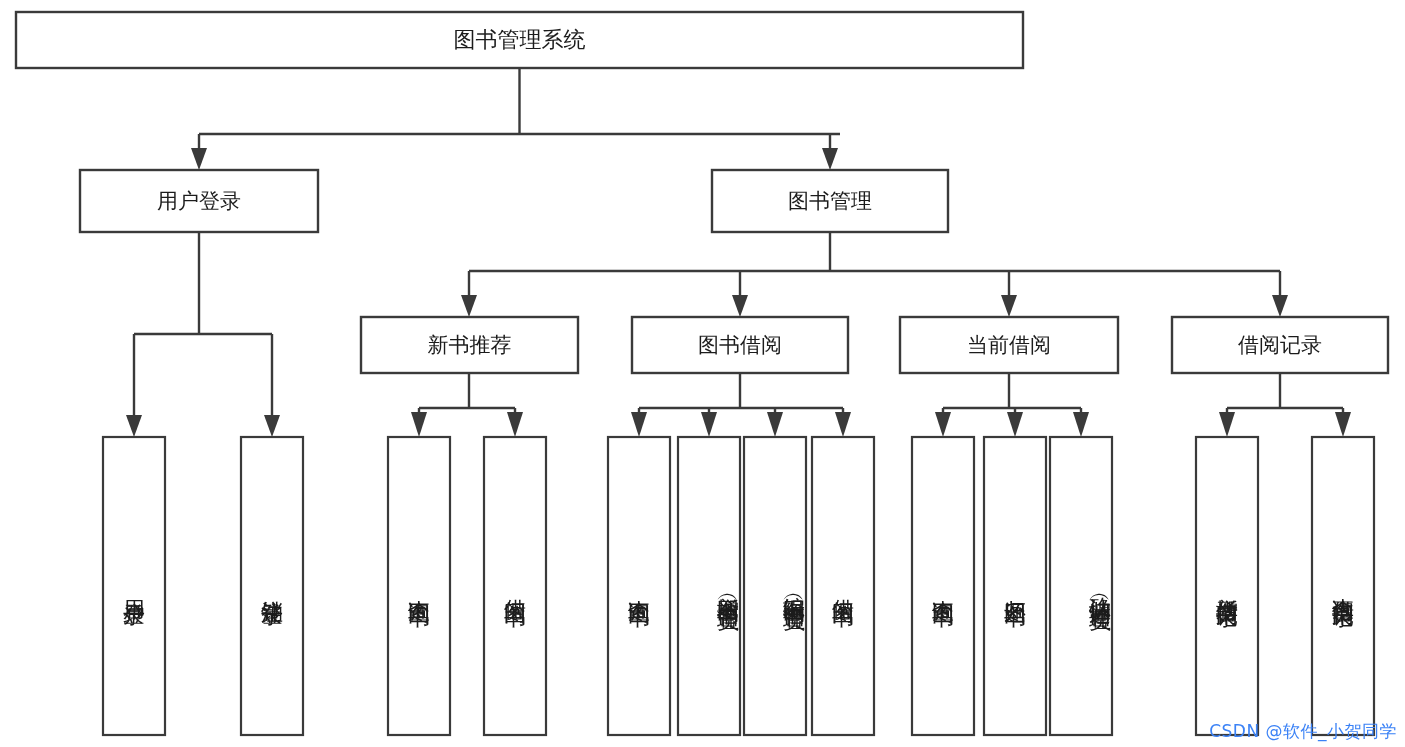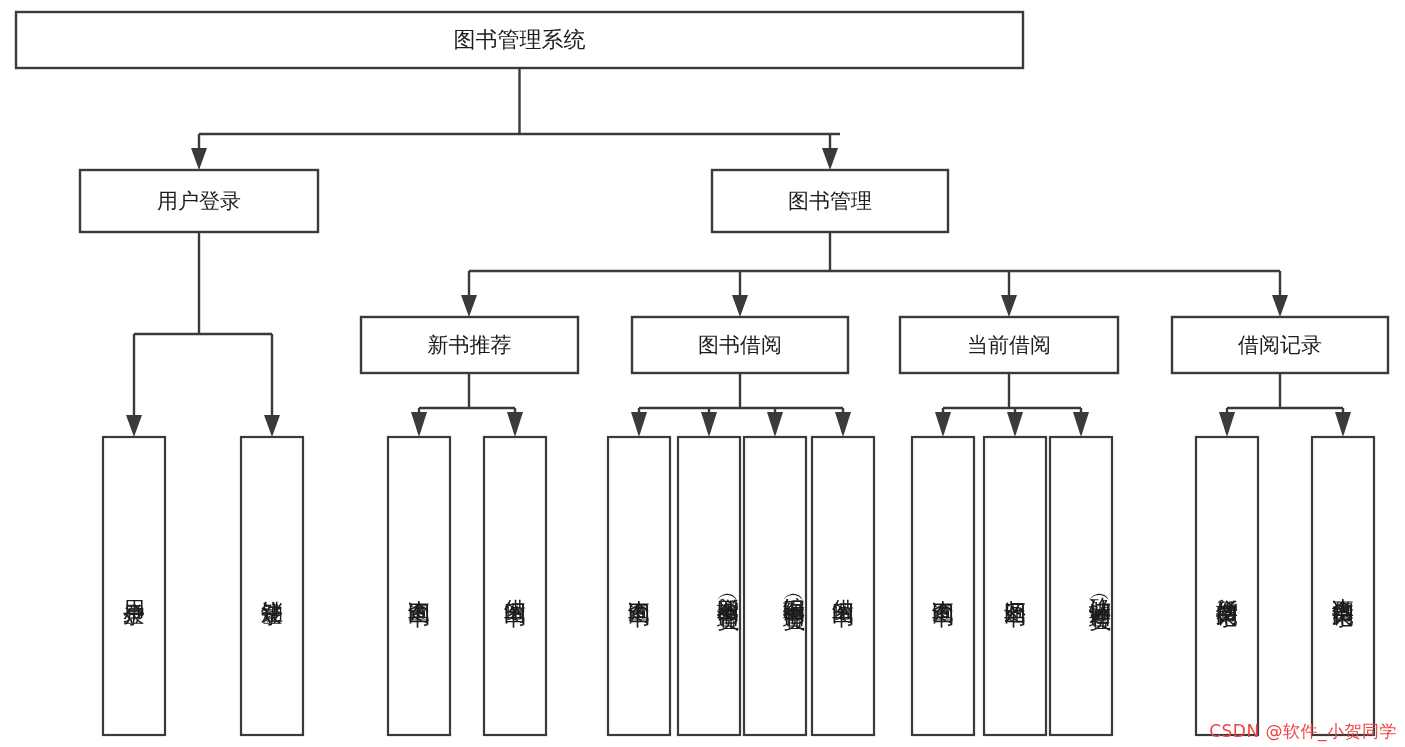--- a/index.html
+++ b/index.html
@@ -71,21 +71,21 @@
     color: #1c1c1c;
     white-space: nowrap;
     pointer-events: none;
   }
   .watermark {
     position: absolute;
     right: 8px;
     bottom: 4px;
     font-family: "DejaVu Sans", "Liberation Sans", sans-serif;
     font-size: 17px;
-    color: #ef4444;
+    color: #3b82f6;
     letter-spacing: 0.5px;
     white-space: nowrap;
   }
 </style>
 </head>
 <body>
 
 <div id="diagram-root">
 
   <svg id="flow" viewBox="0 0 1405 747">

